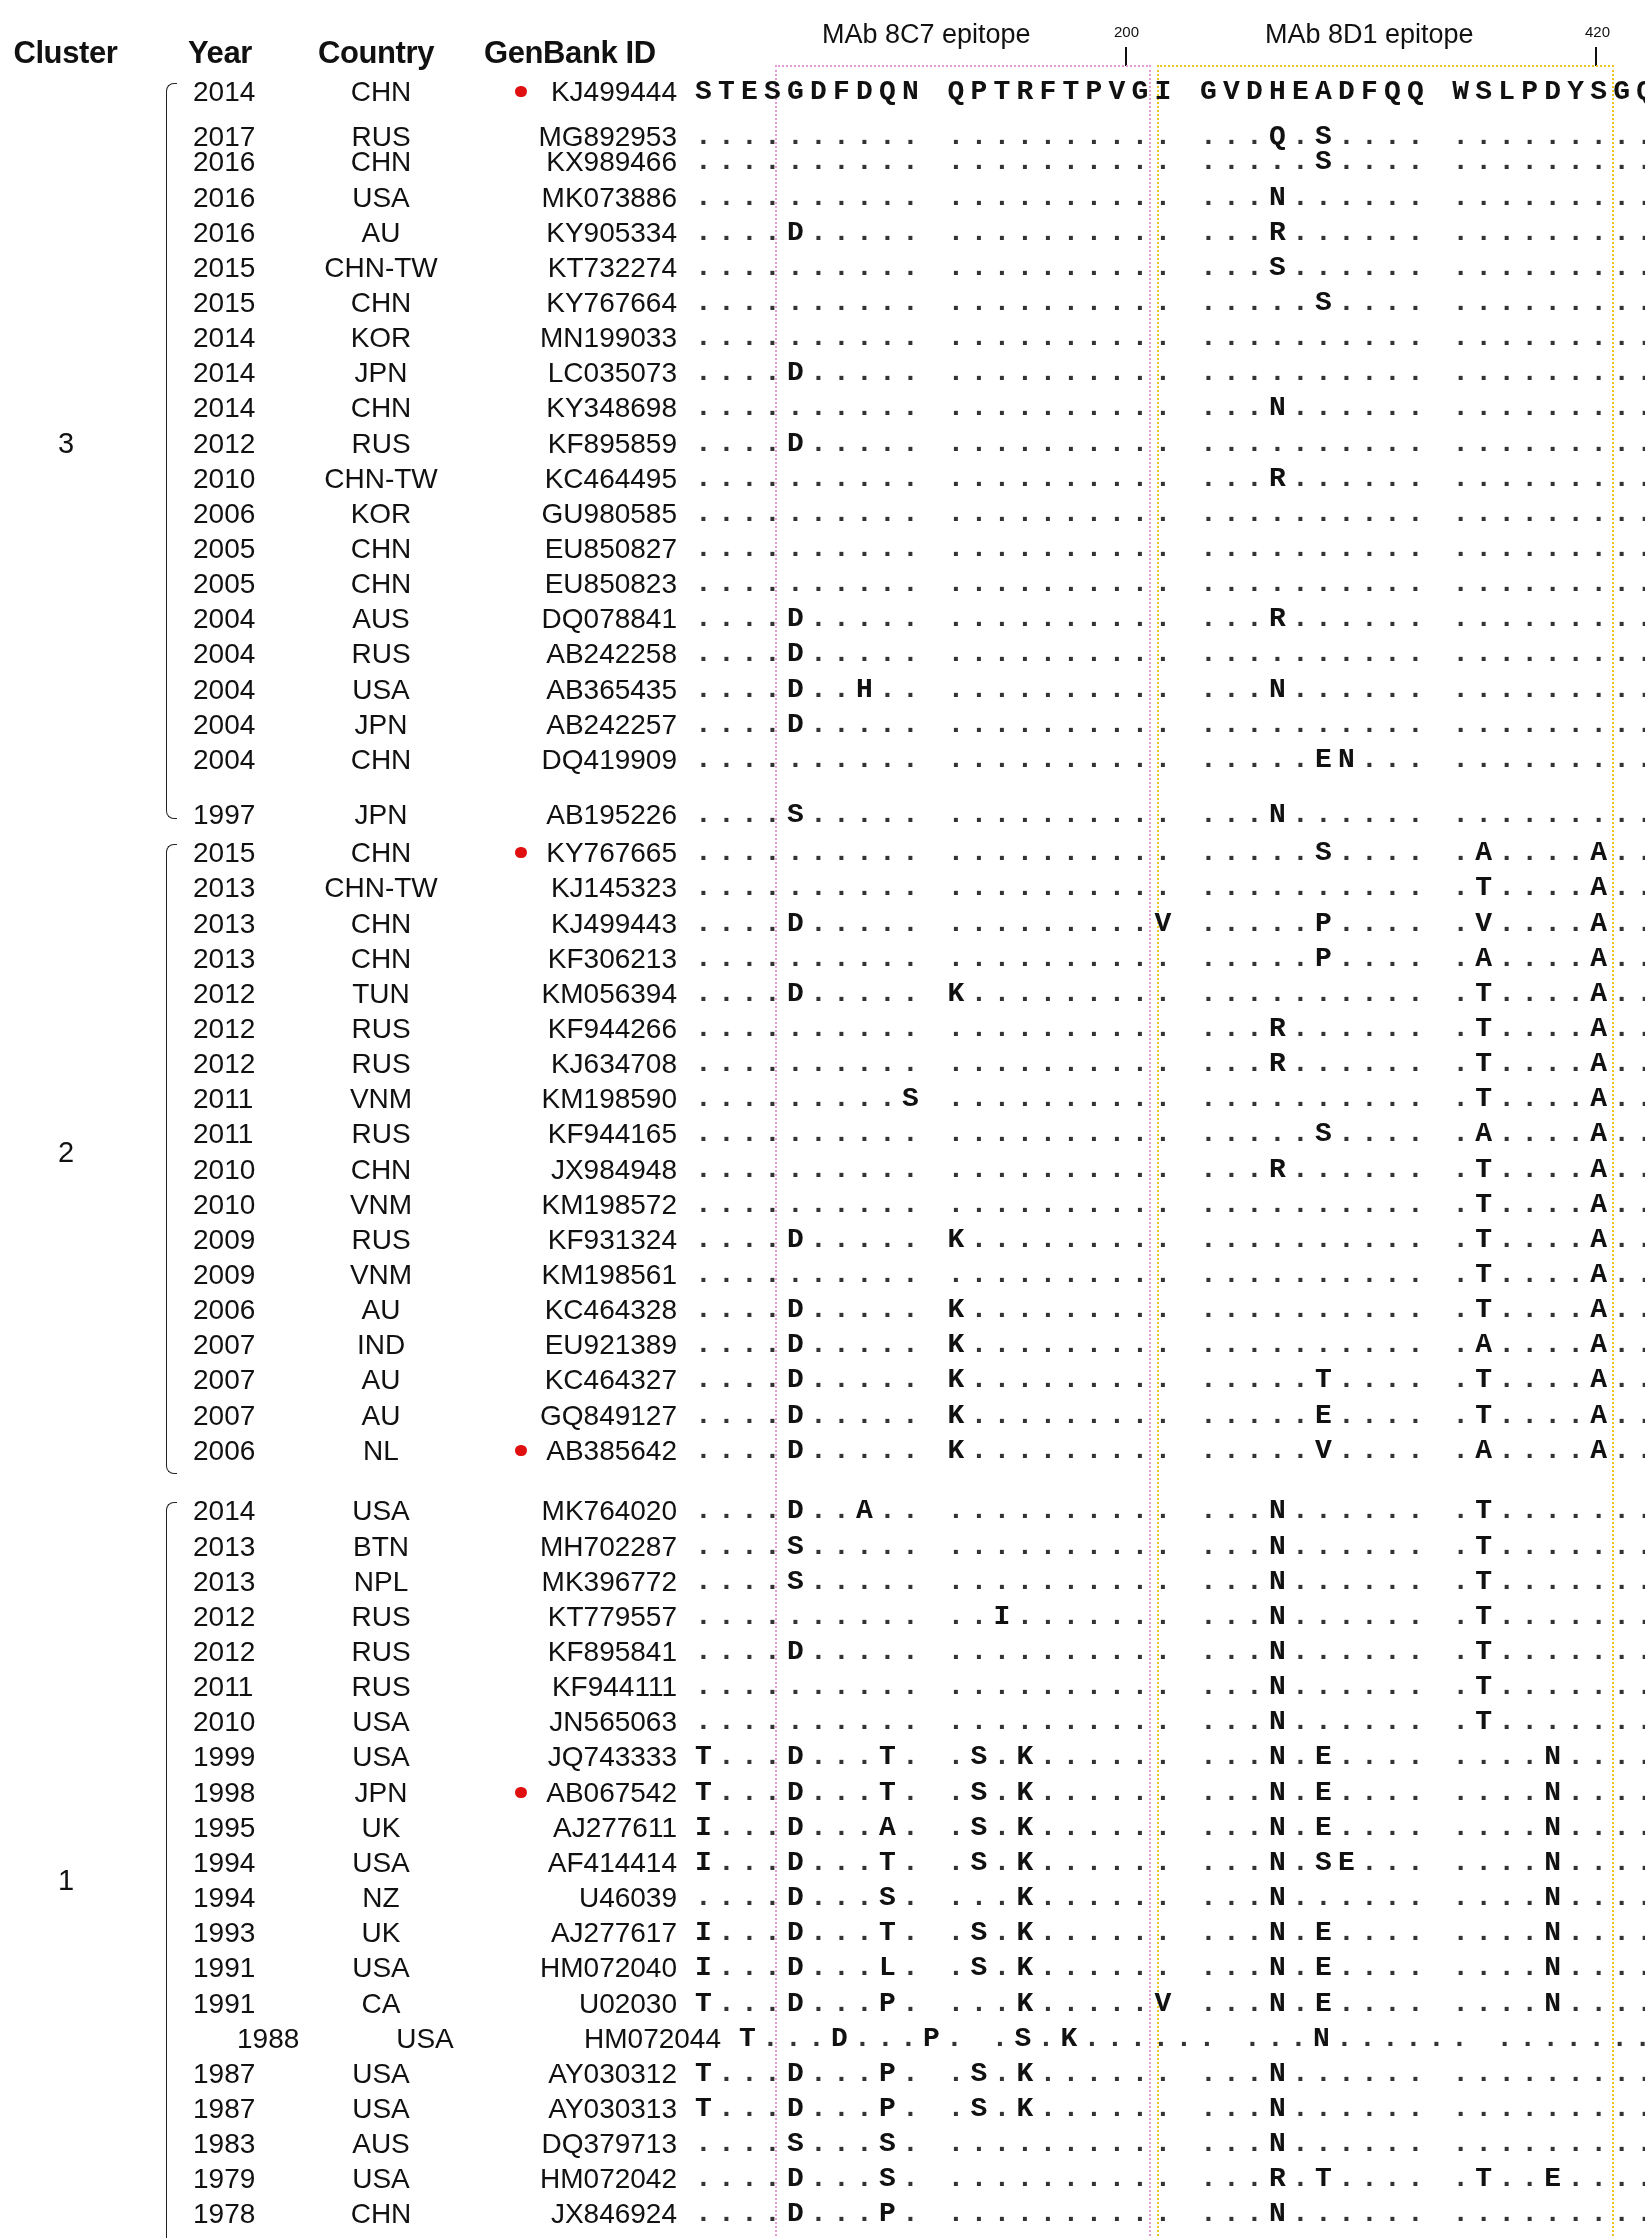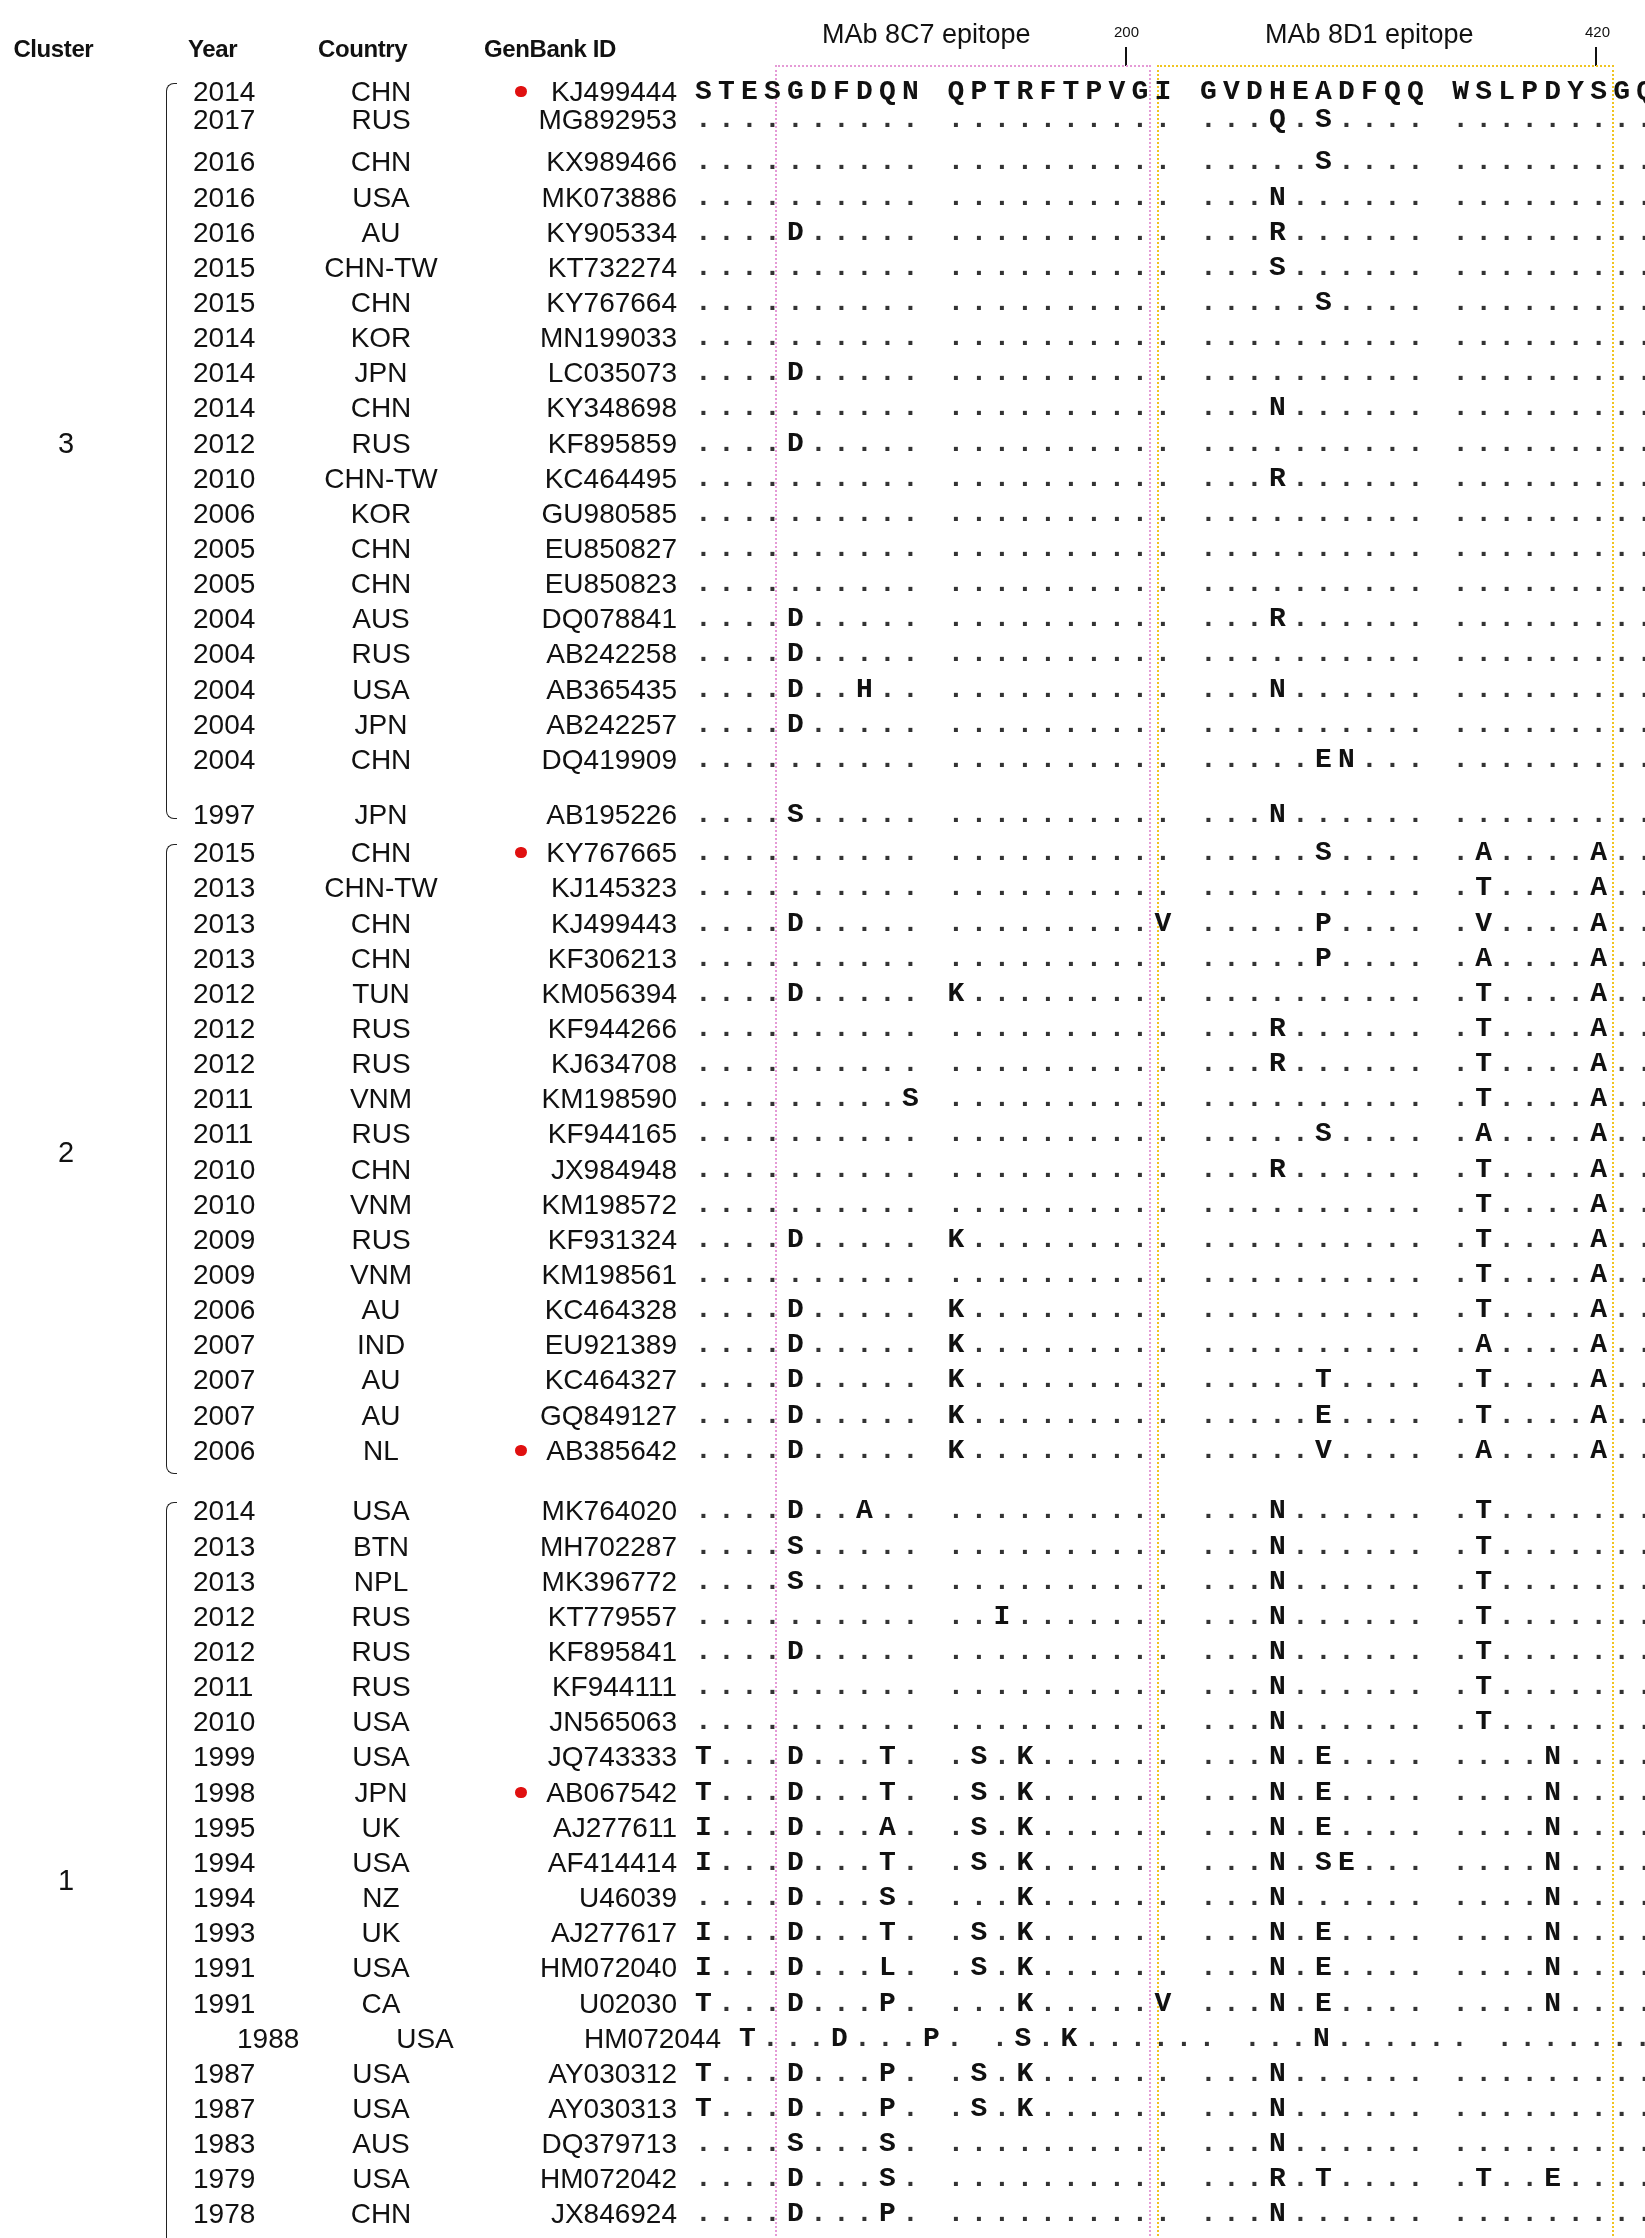--- a/index.html
+++ b/index.html
@@ -1,17 +1,17 @@
 <!DOCTYPE html>
 <html style="font-size:7.2px"><head>
 <meta charset="utf-8">
 <style>
   html,body{margin:0;padding:0;background:#fff;}
   body{width:1645px;height:2292px;position:relative;overflow:hidden;font-family:"Liberation Sans",sans-serif;color:#111;}
-  .hdr{position:absolute;top:35px;font-size:24px;font-weight:bold;letter-spacing:-0.4px;}
+  .hdr{position:absolute;top:35px;font-size:31px;font-weight:bold;letter-spacing:-0.4px;}
   .eplabel{position:absolute;top:19px;font-size:27px;}
   .tick{position:absolute;font-size:15px;top:23px;}
   .tickline{position:absolute;width:1.8px;background:#111;top:47px;height:19px;}
   .box{position:absolute;top:65px;box-sizing:border-box;}
   .box.pink{border:2.2px dotted #e59ad6;left:775px;width:376px;height:2207px;}
   .box.yellow{border:2.2px dotted #f0c420;left:1157px;width:457px;height:2207px;}
   .row{position:absolute;left:0;height:35px;width:1645px;}
   .year{position:absolute;left:193px;width:90px;text-align:left;font-size:28px;}
   .country{position:absolute;left:287px;width:188px;text-align:center;font-size:28px;}
   .gb{position:absolute;left:484px;width:193px;text-align:right;font-size:28px;}
@@ -45,21 +45,21 @@
 <div id="rows">
     <div class="bracket" style="top: 83px; height: 734px;"></div>
     <div class="cl" style="top: 427px;">3</div>
     <div class="row" style="top: 76px;">
       <div class="year">2014</div>
       <div class="country">CHN</div>
       <div class="gb">KJ499444</div>
       <div class="dot" style="left: 515px;"></div>
       <div class="seq"><span class="blk"><i>S</i><i>T</i><i>E</i><i>S</i><i>G</i><i>D</i><i>F</i><i>D</i><i>Q</i><i>N</i></span><span class="gap"></span><span class="blk"><i>Q</i><i>P</i><i>T</i><i>R</i><i>F</i><i>T</i><i>P</i><i>V</i><i>G</i><i>I</i></span><span class="gap"></span><span class="blk"><i>G</i><i>V</i><i>D</i><i>H</i><i>E</i><i>A</i><i>D</i><i>F</i><i>Q</i><i>Q</i></span><span class="gap"></span><span class="blk"><i>W</i><i>S</i><i>L</i><i>P</i><i>D</i><i>Y</i><i>S</i><i>G</i><i>Q</i></span></div>
     </div>
-    <div class="row" style="top: 104px;">
+    <div class="row" style="top: 121px;">
       <div class="year">2017</div>
       <div class="country">RUS</div>
       <div class="gb">MG892953</div>
       <div class="seq"><span class="blk"><i class="d">.</i><i class="d">.</i><i class="d">.</i><i class="d">.</i><i class="d">.</i><i class="d">.</i><i class="d">.</i><i class="d">.</i><i class="d">.</i><i class="d">.</i></span><span class="gap"></span><span class="blk"><i class="d">.</i><i class="d">.</i><i class="d">.</i><i class="d">.</i><i class="d">.</i><i class="d">.</i><i class="d">.</i><i class="d">.</i><i class="d">.</i><i class="d">.</i></span><span class="gap"></span><span class="blk"><i class="d">.</i><i class="d">.</i><i class="d">.</i><i>Q</i><i class="d">.</i><i>S</i><i class="d">.</i><i class="d">.</i><i class="d">.</i><i class="d">.</i></span><span class="gap"></span><span class="blk"><i class="d">.</i><i class="d">.</i><i class="d">.</i><i class="d">.</i><i class="d">.</i><i class="d">.</i><i class="d">.</i><i class="d">.</i><i class="d">.</i></span></div>
     </div>
     <div class="row" style="top: 146px;">
       <div class="year">2016</div>
       <div class="country">CHN</div>
       <div class="gb">KX989466</div>
       <div class="seq"><span class="blk"><i class="d">.</i><i class="d">.</i><i class="d">.</i><i class="d">.</i><i class="d">.</i><i class="d">.</i><i class="d">.</i><i class="d">.</i><i class="d">.</i><i class="d">.</i></span><span class="gap"></span><span class="blk"><i class="d">.</i><i class="d">.</i><i class="d">.</i><i class="d">.</i><i class="d">.</i><i class="d">.</i><i class="d">.</i><i class="d">.</i><i class="d">.</i><i class="d">.</i></span><span class="gap"></span><span class="blk"><i class="d">.</i><i class="d">.</i><i class="d">.</i><i class="d">.</i><i class="d">.</i><i>S</i><i class="d">.</i><i class="d">.</i><i class="d">.</i><i class="d">.</i></span><span class="gap"></span><span class="blk"><i class="d">.</i><i class="d">.</i><i class="d">.</i><i class="d">.</i><i class="d">.</i><i class="d">.</i><i class="d">.</i><i class="d">.</i><i class="d">.</i></span></div>

